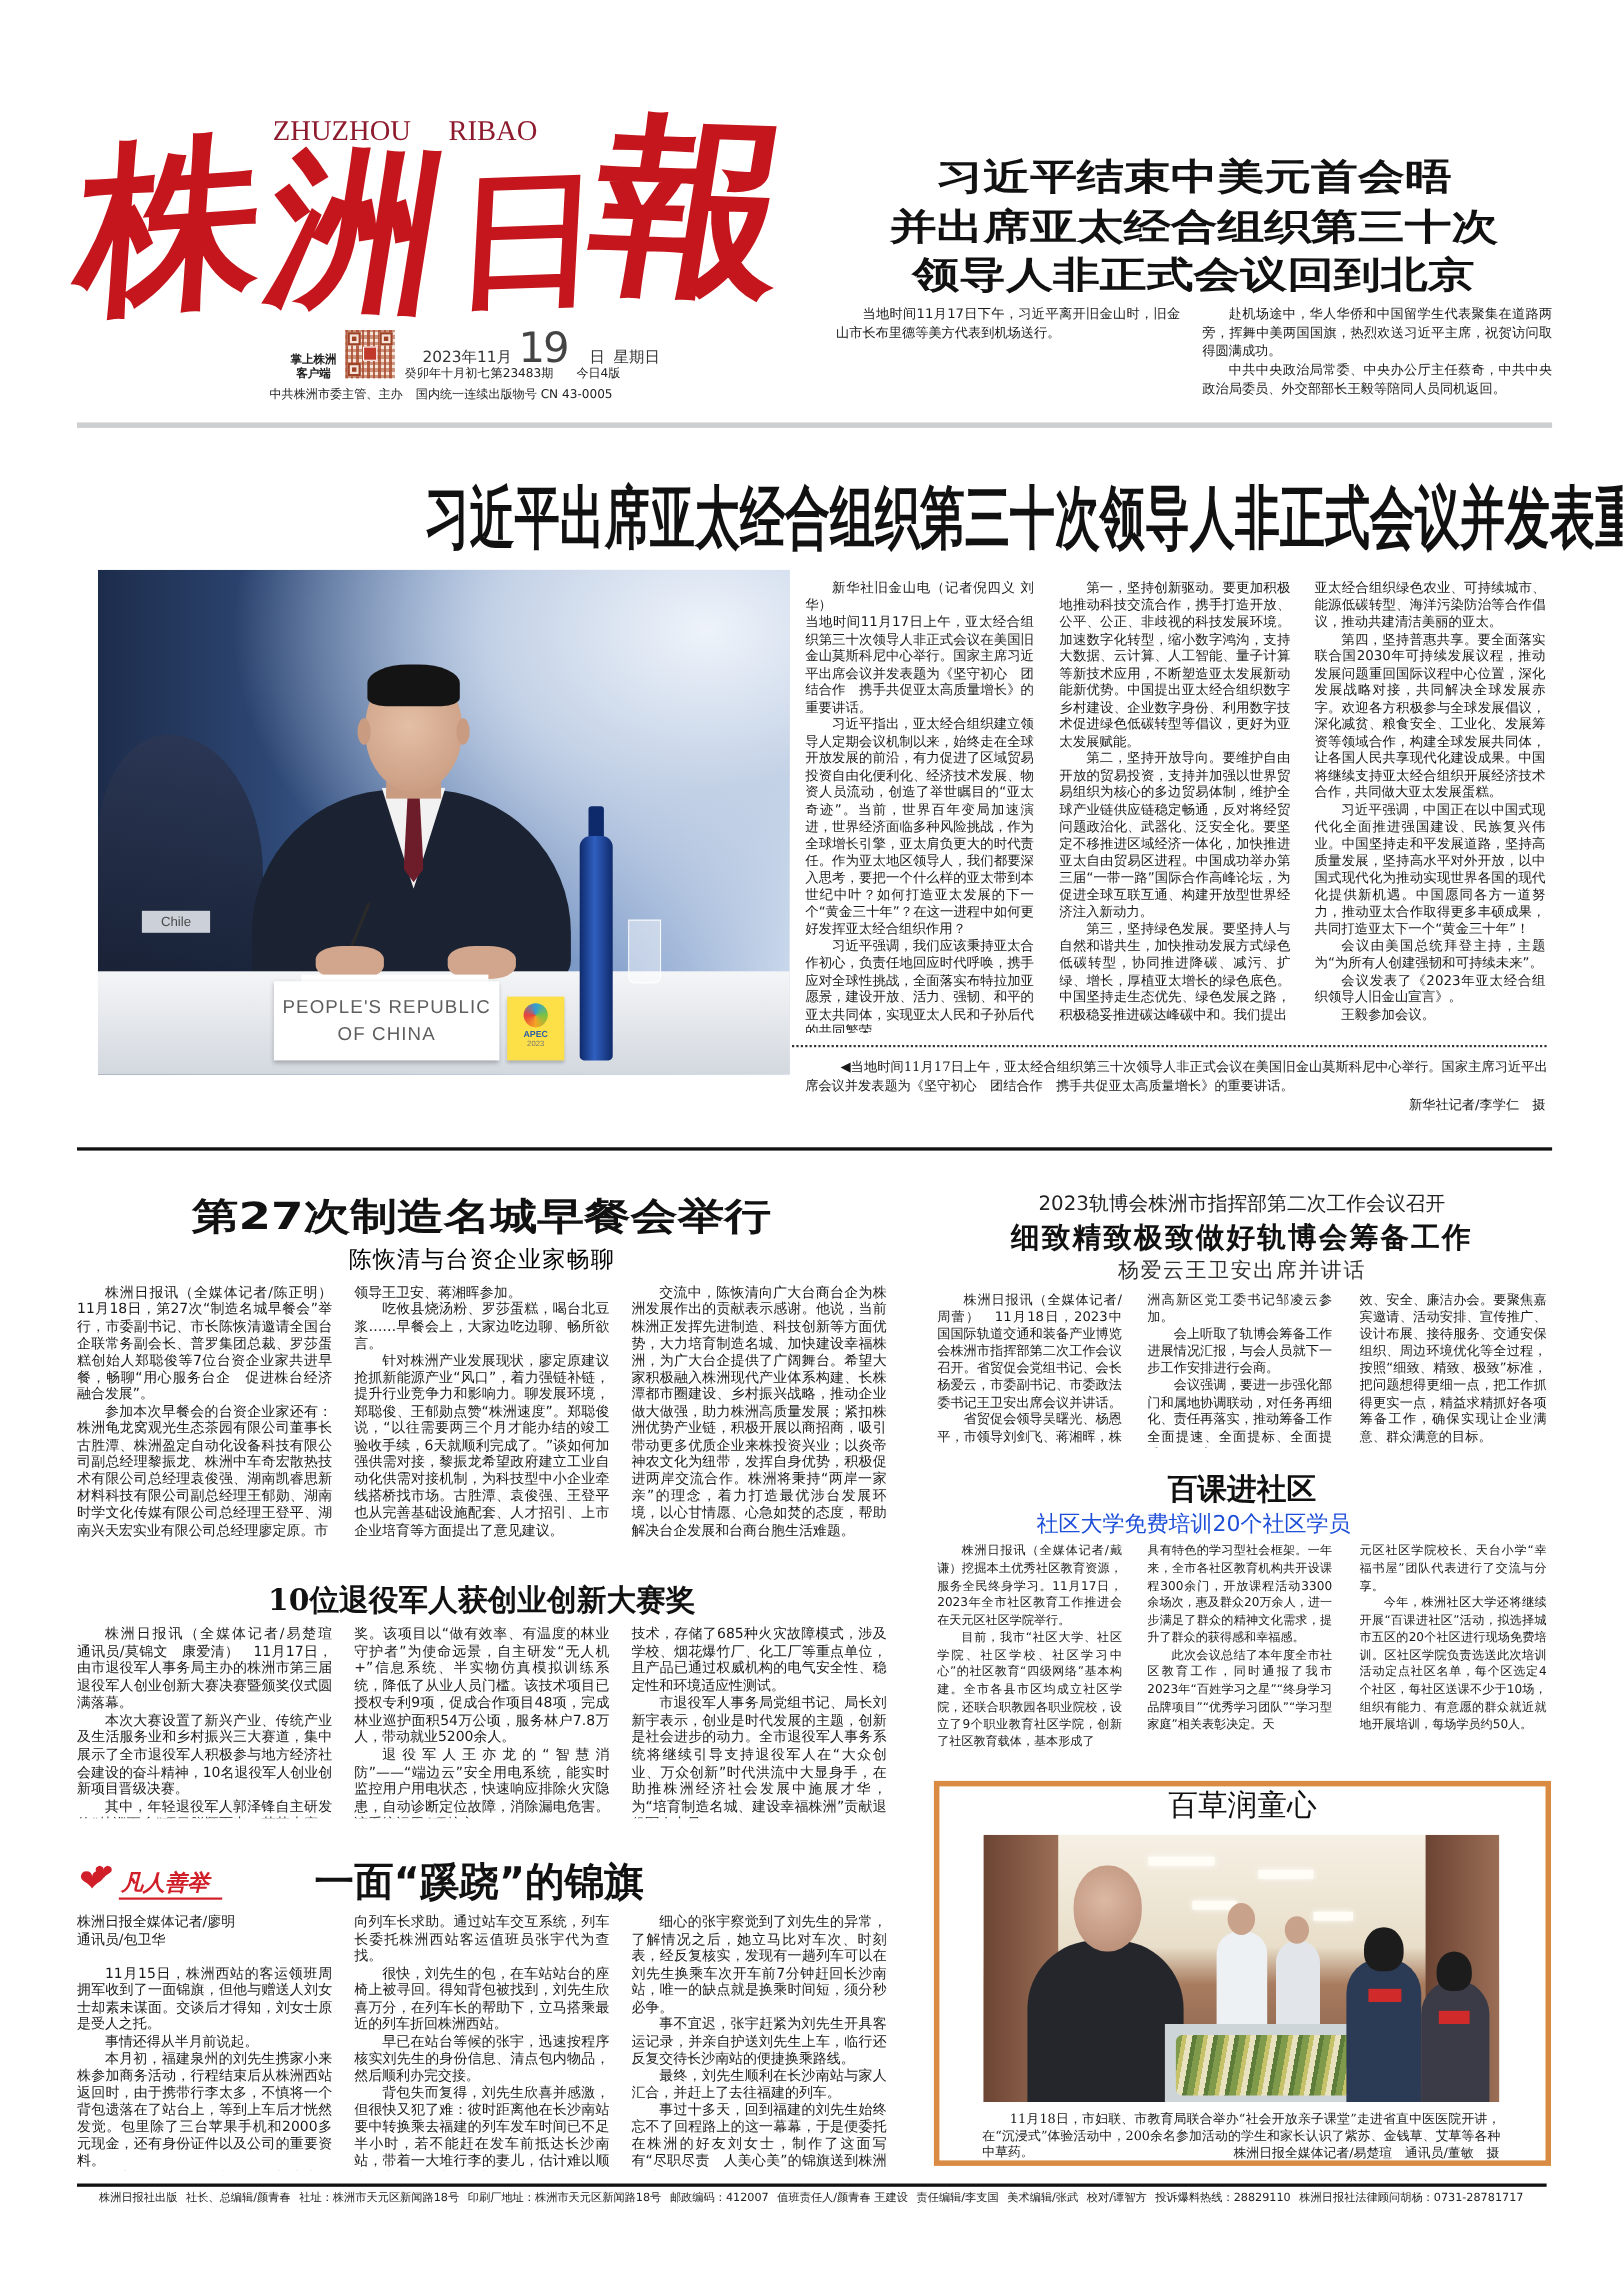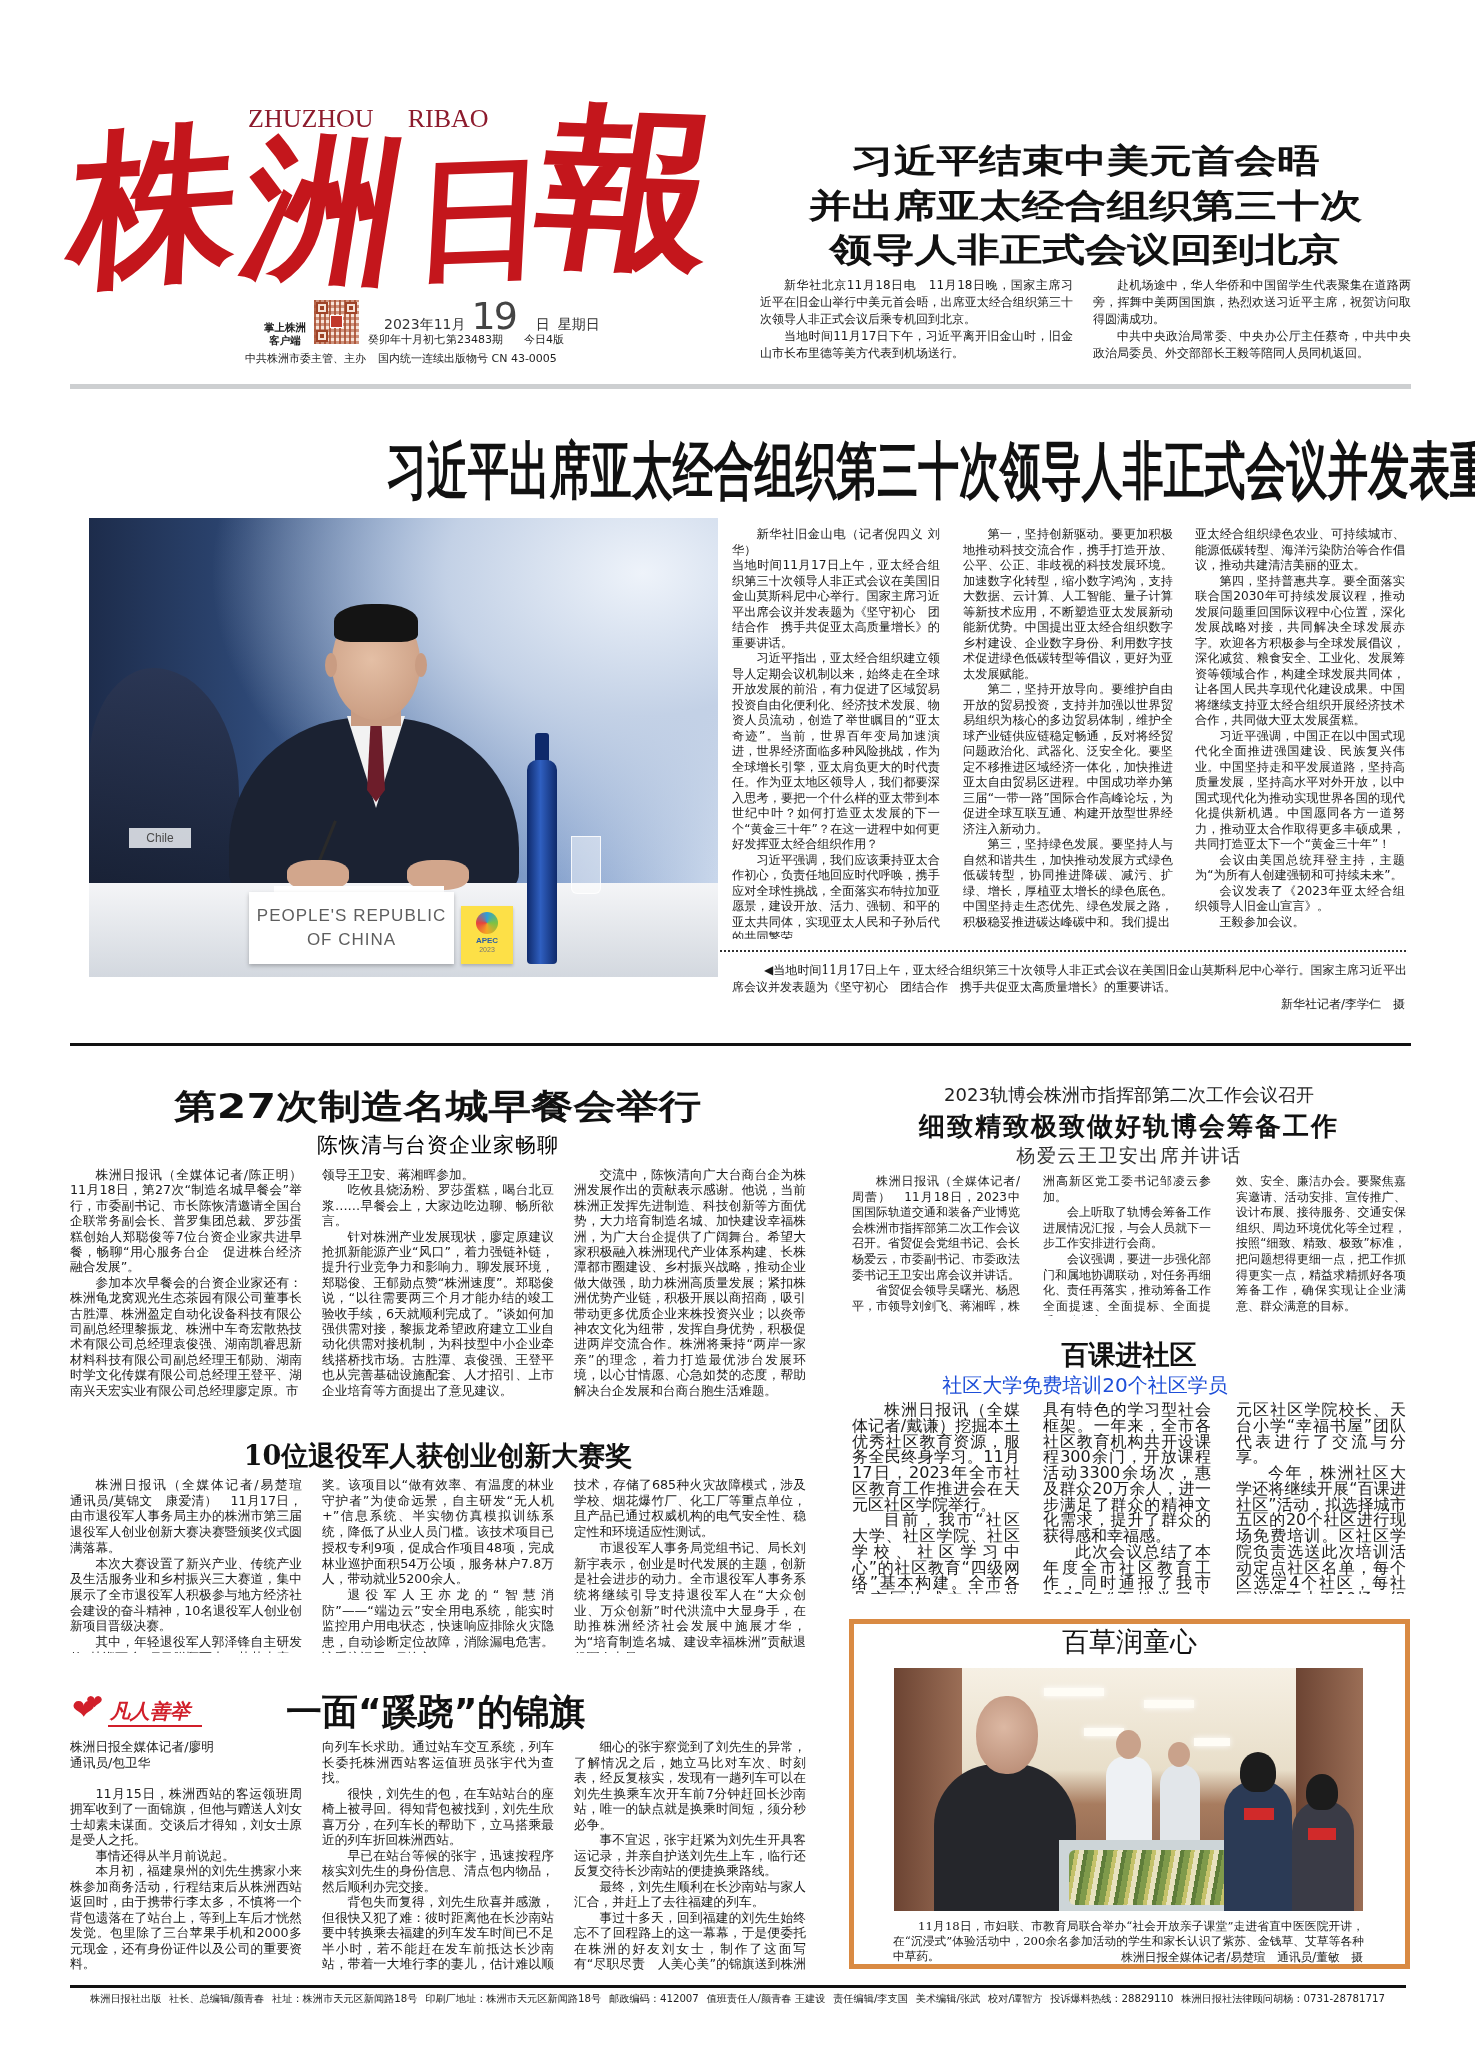--- a/index.html
+++ b/index.html
@@ -89,21 +89,21 @@
 .jqhl{left:286px;top:1692px;height:40px;line-height:40px;font-size:36px;font-weight:bold;color:#111;white-space:nowrap}
 .jcol{font-size:12.7px;line-height:15.5px;top:1739px;height:234px;width:232px}
 
 
 .kicker{left:852px;width:554px;top:1084px;font-size:18px;line-height:22px;color:#222}
 .railhl{left:852px;width:554px;top:1110px;font-size:26px;line-height:32px;font-weight:bold;letter-spacing:2px;color:#111}
 .railsub{left:852px;width:554px;top:1144px;font-size:19px;line-height:22px;letter-spacing:1.5px;color:#333}
 .rcol{font-size:12px;line-height:15.6px;top:1174px;height:142px}
 .commhl{left:852px;width:554px;top:1338px;font-family:"DejaVu Serif",serif;font-size:27px;line-height:34px;font-weight:bold;color:#111}
 .commsub{left:808px;width:554px;top:1373px;font-size:20px;line-height:24px;color:#1d4ed8}
-.ccol{font-size:16px;line-height:15.75px;top:1402px;height:192px}
+.ccol{font-size:11px;line-height:15.75px;top:1402px;height:192px}
 .obox{left:849px;top:1619px;width:561px;height:350px;border:5px solid var(--box-orange,#d98a43)}
 .ptitle{left:854px;width:551px;top:1628px;font-family:Liberation Mono, monospace;font-size:27px;line-height:32px;text-align:center;color:#111}
 .pcap{left:893px;top:1919px;width:471px;font-family:"DejaVu Serif",serif;font-size:11.7px;line-height:15px;text-indent:25px;text-align:justify}
 .pcredit{left:893px;top:1950px;width:470px;text-align:right;font-size:11.7px;line-height:15px}
 
 
 .hb-bg{left:0;top:0;width:100%;height:100%;background:linear-gradient(180deg,#f6f0e4 0%,#e8dec9 42%,#a87c5f 56%,#7a5543 100%)}
 .hb-light{height:8px;background:#fffdf6;box-shadow:0 0 6px #fff}
 .hb-wall{top:0;height:243px;background:linear-gradient(90deg,#6c4433,#9b6e56)}
 .hb-man{left:40px;top:96px;width:142px;height:147px;background:#25262b;border-radius:62px 62px 0 0}
@@ -159,21 +159,20 @@
   <div class="a meta" style="left:378px;top:353px">国内统一连续出版物号 CN 43-0005</div>
 </header>
 
 <section>
   <div class="a tophl">
     <div><span>习近平结束中美元首会晤</span></div>
     <div><span>并出席亚太经合组织第三十次</span></div>
     <div><span>领导人非正式会议回到北京</span></div>
   </div>
   <div class="col tcol" style="left:760px;width:313px">
-      <p class="para">新华社北京11月18日电　11月18日晚，国家主席习近平在旧金山举行中美元首会晤，出席亚太经合组织第三十次领导人非正式会议后乘专机回到北京。</p>
       <p class="para">当地时间11月17日下午，习近平离开旧金山时，旧金山市长布里德等美方代表到机场送行。</p>
     </div>
   <div class="col tcol" style="left:1093px;width:318px">
       <p class="para">赴机场途中，华人华侨和中国留学生代表聚集在道路两旁，挥舞中美两国国旗，热烈欢送习近平主席，祝贺访问取得圆满成功。</p>
       <p class="para">中共中央政治局常委、中央办公厅主任蔡奇，中共中央政治局委员、外交部部长王毅等陪同人员同机返回。</p>
     </div>
 </section>
 
 <div class="a graybar"></div>
 

